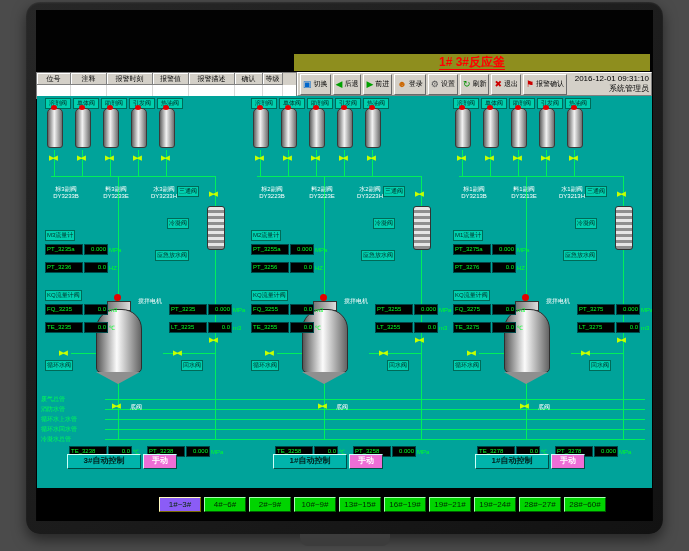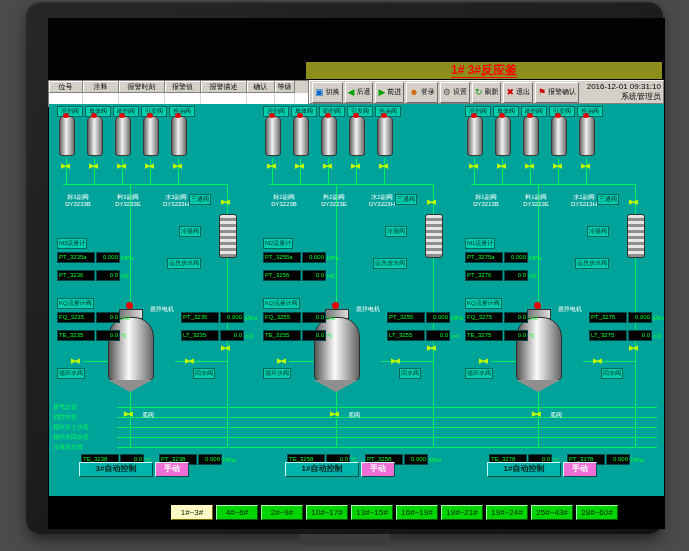--- a/index.html
+++ b/index.html
@@ -2,21 +2,21 @@
 <html><head>
 <meta charset="utf-8">
 <style>
   html,body{margin:0;padding:0;}
   body{width:689px;height:551px;background:#4b4b4b;position:relative;overflow:hidden;
        font-family:"Liberation Sans",sans-serif;}
   .monitor{position:absolute;left:26px;top:2px;width:637px;height:532px;
        background:linear-gradient(145deg,#272727,#121212);border-radius:14px;
        box-shadow:0 6px 14px rgba(0,0,0,.5),inset 0 1px 2px rgba(255,255,255,.08);}
   .stand{position:absolute;left:300px;top:534px;width:90px;height:12px;background:#3c3c3c;border-radius:0 0 8px 8px;}
-  .screen{position:absolute;left:36px;top:18px;width:617px;height:511px;background:#020202;overflow:hidden;margin-left:12px;}
+  .screen{position:absolute;left:36px;top:10px;width:617px;height:511px;background:#020202;overflow:hidden;}
 
   .titlebar{position:absolute;left:258px;top:44px;width:356px;height:17px;background:#8e8e1e;
        display:flex;align-items:center;justify-content:center;}
   .titlebar span{color:#ff0000;font-size:12px;font-weight:bold;border-bottom:1px solid #ff0000;line-height:14px;white-space:nowrap;}
 
   .alarm{position:absolute;left:0;top:62px;width:259px;background:#d4d0c8;border:1px solid #808080;}
   .alarm-h{display:flex;height:12px;}
   .th{font-size:7px;line-height:11px;text-align:center;color:#000;background:#d4d0c8;
       border-right:1px solid #808080;border-bottom:1px solid #808080;box-shadow:inset 1px 1px 0 #fff;
       overflow:hidden;white-space:nowrap;box-sizing:border-box;}
@@ -64,21 +64,21 @@
   .sline{position:absolute;color:#00ff55;font-size:6px;line-height:8px;white-space:nowrap;}
 
   .bottombar{position:absolute;left:1px;top:478px;width:615px;height:33px;background:#000;}
   .voice{position:absolute;left:3px;top:7px;width:112px;height:18px;background:#ffe800;
       border:2px outset #fff7a8;color:#000;font-size:9px;font-weight:bold;text-align:center;line-height:13px;
       cursor:pointer;box-sizing:border-box;}
   .pages{position:absolute;left:122px;top:9px;display:flex;gap:3px;}
   .page{min-width:42px;height:15px;background:#00d400;border:1px solid;
       border-color:#a8ffb0 #005a00 #005a00 #a8ffb0;color:#002800;font-size:8px;line-height:13px;
       text-align:center;cursor:pointer;padding:0 2px;box-sizing:border-box;}
-  .page.active{background:#fef9c3;border-color:#fffbc0 #7a6a00 #7a6a00 #fffbc0;}
+  .page.active{background:#8b5cf6;border-color:#fffbc0 #7a6a00 #7a6a00 #fffbc0;}
 </style>
 </head>
 <body>
 
 <div class="monitor"></div>
 <div class="stand"></div>
 
 <div class="screen">
   <div class="titlebar">
     <span>1# 3#反应釜</span>
@@ -458,22 +458,22 @@
         <div class="ctrl" style="left: 24px; top: 356px; width: 72px; height: 13px;">1#自动控制</div>
         <div class="ctrl manual" style="left: 100px; top: 356px; width: 32px; height: 13px;">手动</div>
       </div>
     </div>
 
   <div class="bottombar">
     <div class="pages">
         <div class="page active">1#~3#</div>
         <div class="page">4#~6#</div>
         <div class="page">2#~9#</div>
-        <div class="page">10#~17#</div>
+        <div class="page">10#~9#</div>
         <div class="page">13#~15#</div>
         <div class="page">16#~19#</div>
         <div class="page">19#~21#</div>
         <div class="page">19#~24#</div>
-        <div class="page">25#~43#</div>
+        <div class="page">28#~27#</div>
         <div class="page">28#~60#</div>
       </div>
   </div>
 </div>
 
 </body></html>

